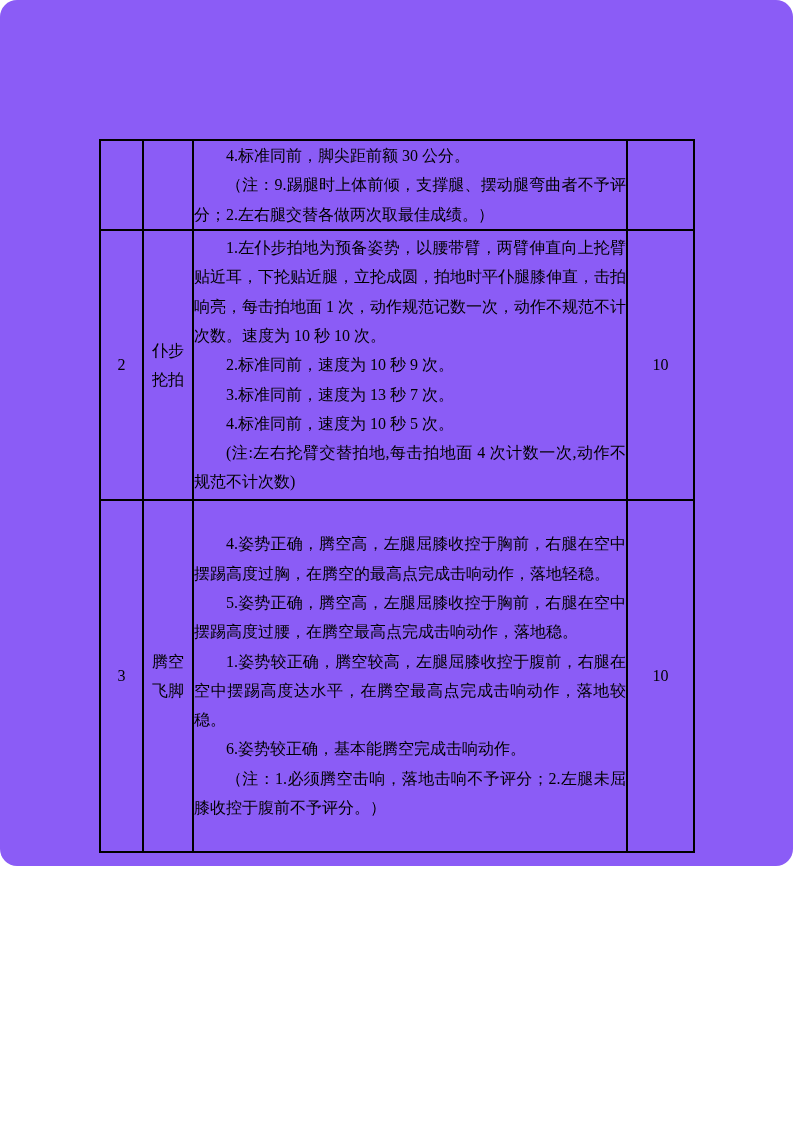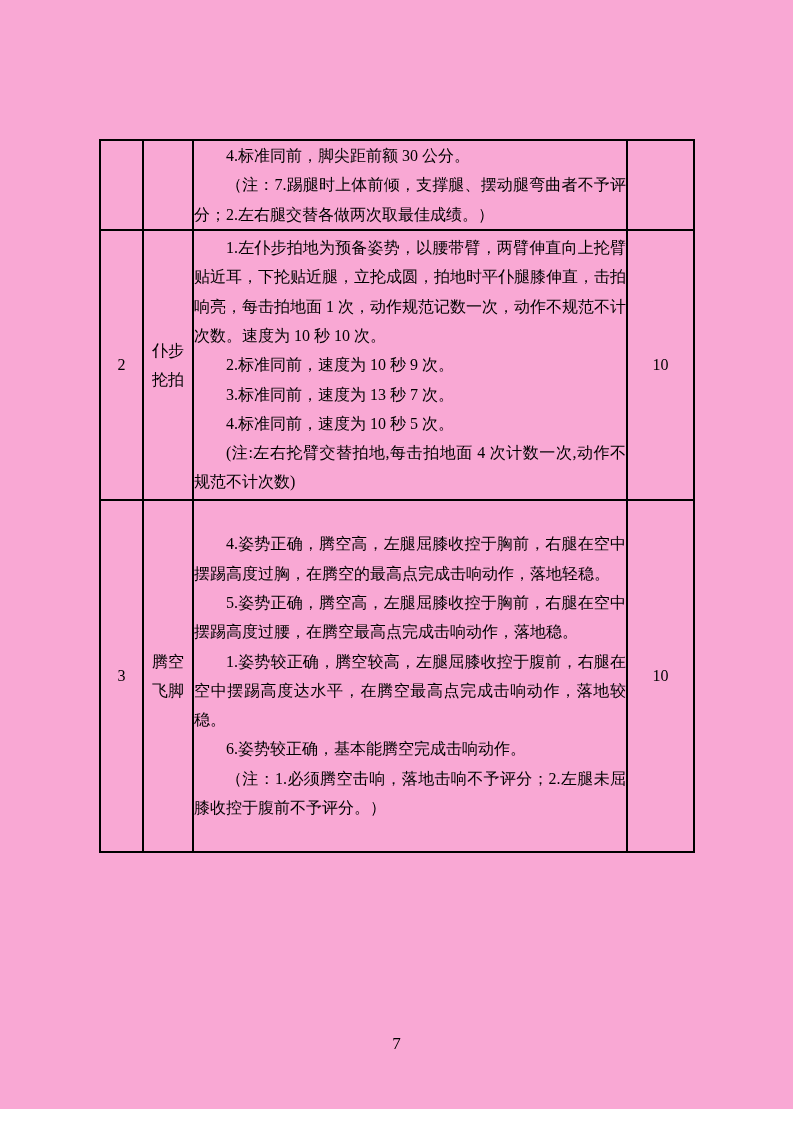--- a/index.html
+++ b/index.html
@@ -3,25 +3,26 @@
 <meta charset="utf-8">
 <style>
   html, body {
     margin: 0;
     padding: 0;
     background: #ffffff;
   }
   .page {
     position: relative;
     width: 793px;
-    height: 1109px;
-    background: #f9a8d4;
+    height: 866px;
+    background: #8b5cf6;
     font-family: "Liberation Serif", "DejaVu Serif", serif;
     color: #000000;
     overflow: hidden;
+    border-radius: 17px;
   }
   table.score-table {
     position: absolute;
     left: 99px;
     top: 139px;
     width: 594px;
     border-collapse: collapse;
     table-layout: fixed;
   }
   table.score-table td {
@@ -83,21 +84,21 @@
     <tbody>
 
       <tr class="row-cont">
         <td class="cell-no"></td>
         <td class="cell-name">
           <div></div>
           <div></div>
         </td>
         <td class="cell-desc">
           <p>4.标准同前，脚尖距前额 30 公分。</p>
-          <p>（注：7.踢腿时上体前倾，支撑腿、摆动腿弯曲者不予评分；2.左右腿交替各做两次取最佳成绩。）</p>
+          <p>（注：9.踢腿时上体前倾，支撑腿、摆动腿弯曲者不予评分；2.左右腿交替各做两次取最佳成绩。）</p>
         </td>
         <td class="cell-score"></td>
       </tr>
 
       <tr class="row-two">
         <td class="cell-no">2</td>
         <td class="cell-name">
           <div>仆步</div>
           <div>抡拍</div>
         </td>

